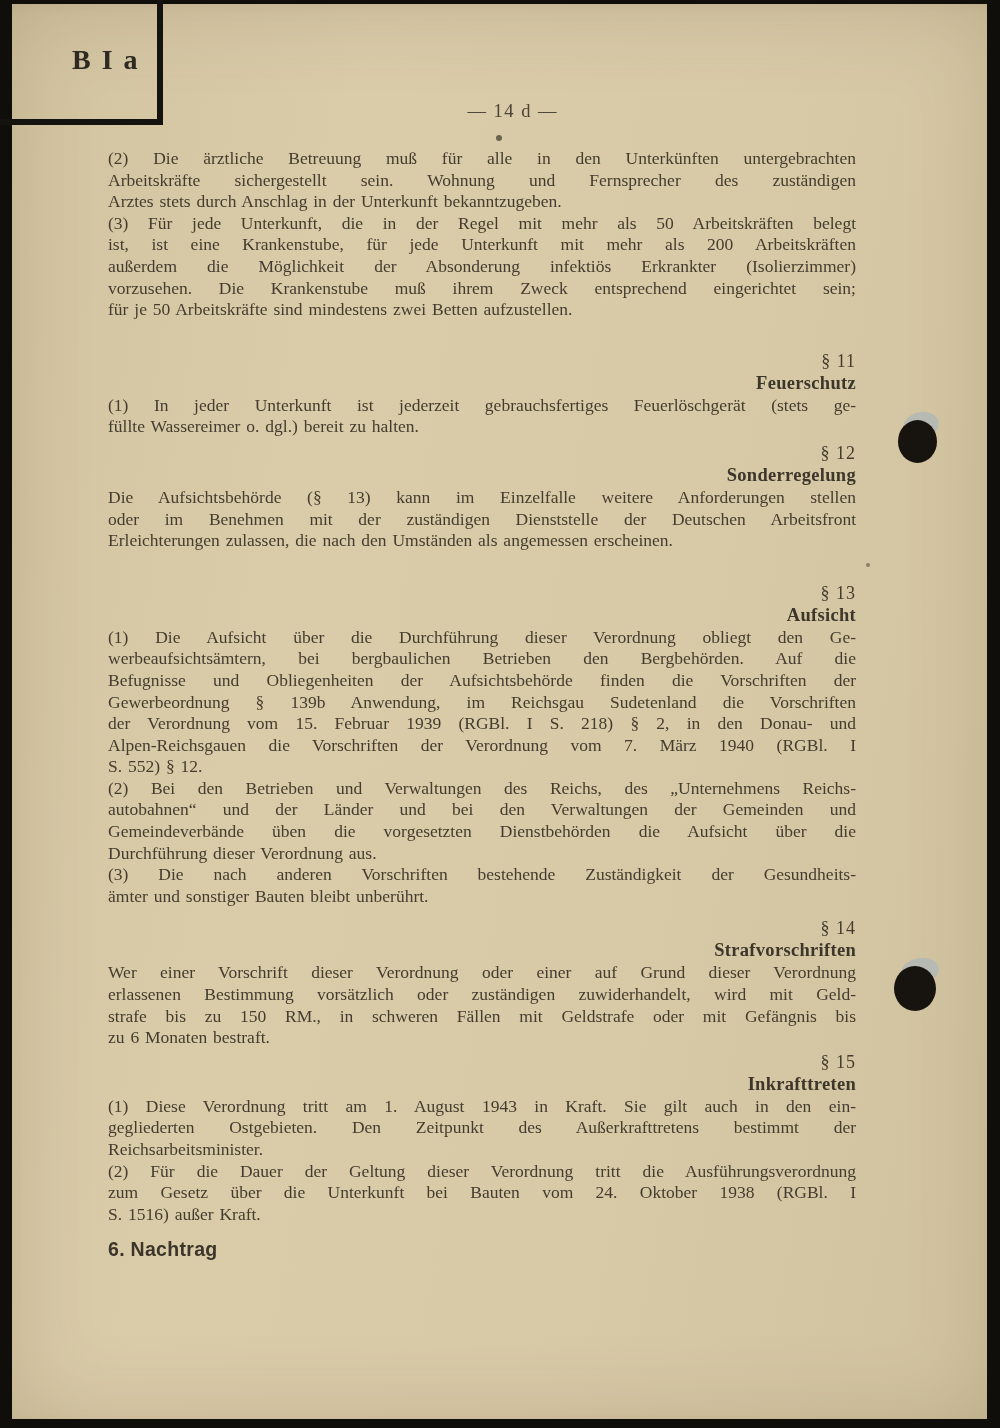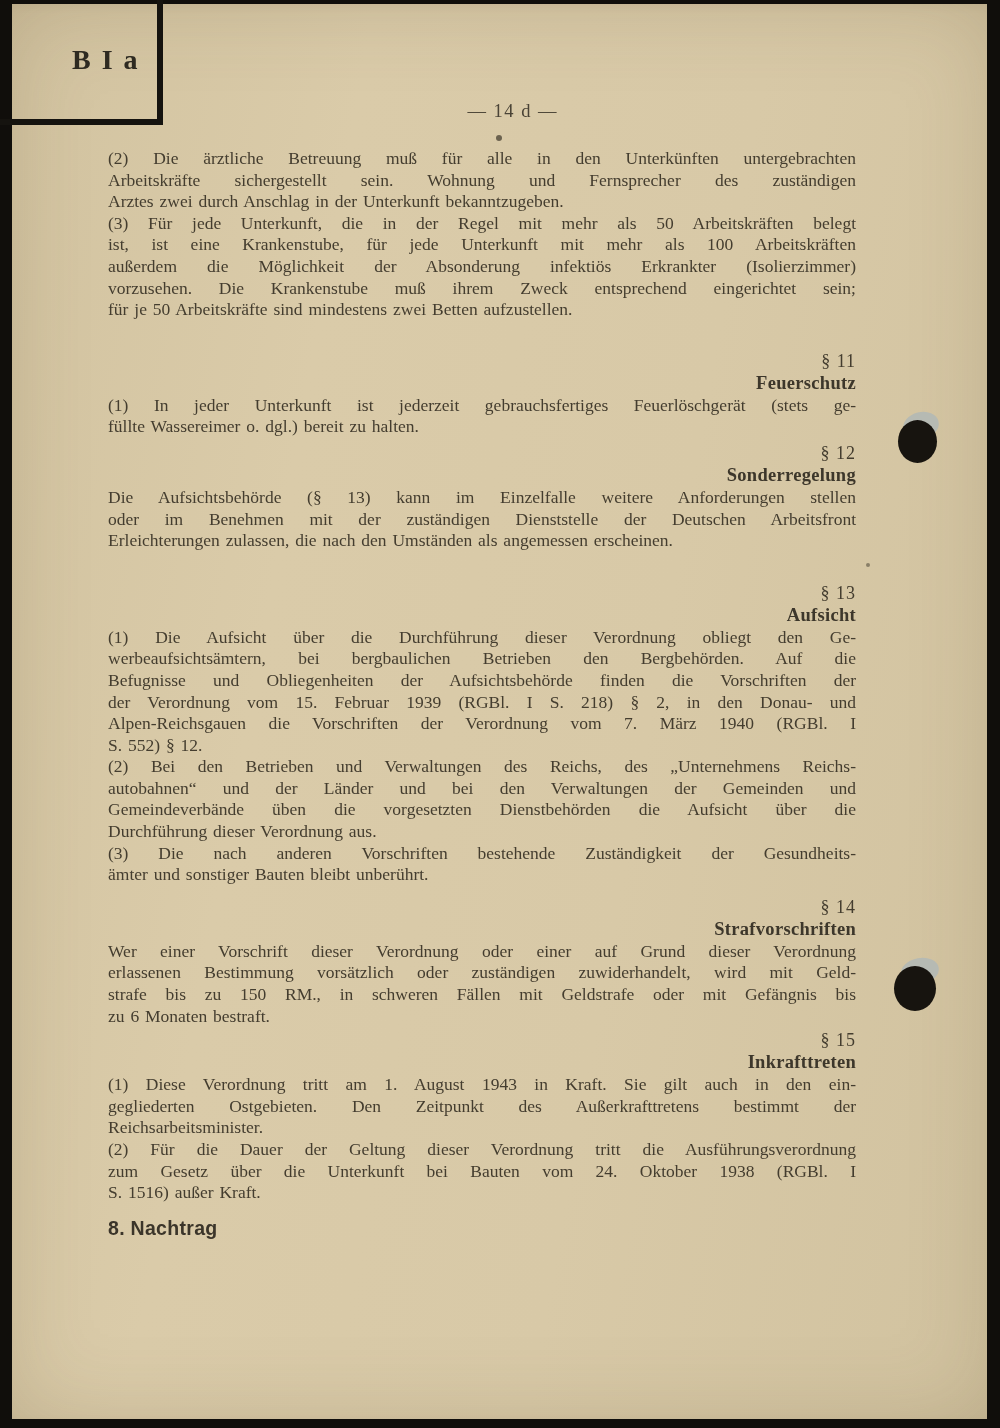--- a/index.html
+++ b/index.html
@@ -76,25 +76,25 @@
 
   <div class="page-number">— 14 d —</div>
 
   <div class="speck speck-1"></div>
   <div class="speck speck-2"></div>
 
   <div class="content" id="content">
       <div class="para">
         <div class="line">(2) Die ärztliche Betreuung muß für alle in den Unterkünften untergebrachten</div>
         <div class="line">Arbeitskräfte sichergestellt sein. Wohnung und Fernsprecher des zuständigen</div>
-        <div class="line last">Arztes zwei durch Anschlag in der Unterkunft bekanntzugeben.</div>
+        <div class="line last">Arztes stets durch Anschlag in der Unterkunft bekanntzugeben.</div>
       </div>
       <div class="para">
         <div class="line">(3) Für jede Unterkunft, die in der Regel mit mehr als 50 Arbeitskräften belegt</div>
-        <div class="line">ist, ist eine Krankenstube, für jede Unterkunft mit mehr als 100 Arbeitskräften</div>
+        <div class="line">ist, ist eine Krankenstube, für jede Unterkunft mit mehr als 200 Arbeitskräften</div>
         <div class="line">außerdem die Möglichkeit der Absonderung infektiös Erkrankter (Isolierzimmer)</div>
         <div class="line">vorzusehen. Die Krankenstube muß ihrem Zweck entsprechend eingerichtet sein;</div>
         <div class="line last">für je 50 Arbeitskräfte sind mindestens zwei Betten aufzustellen.</div>
       </div>
       <div class="sec" style="margin-top: 29px;">
         <div class="sec-num">§ 11</div>
         <div class="sec-title">Feuerschutz</div>
       </div>
       <div class="para">
         <div class="line">(1) In jeder Unterkunft ist jederzeit gebrauchsfertiges Feuerlöschgerät (stets ge-</div>
@@ -110,20 +110,21 @@
         <div class="line last">Erleichterungen zulassen, die nach den Umständen als angemessen erscheinen.</div>
       </div>
       <div class="sec" style="margin-top: 30px;">
         <div class="sec-num">§ 13</div>
         <div class="sec-title">Aufsicht</div>
       </div>
       <div class="para">
         <div class="line">(1) Die Aufsicht über die Durchführung dieser Verordnung obliegt den Ge-</div>
         <div class="line">werbeaufsichtsämtern, bei bergbaulichen Betrieben den Bergbehörden. Auf die</div>
         <div class="line">Befugnisse und Obliegenheiten der Aufsichtsbehörde finden die Vorschriften der</div>
+        <div class="line">Gewerbeordnung § 139b Anwendung, im Reichsgau Sudetenland die Vorschriften</div>
         <div class="line">der Verordnung vom 15. Februar 1939 (RGBl. I S. 218) § 2, in den Donau- und</div>
         <div class="line">Alpen-Reichsgauen die Vorschriften der Verordnung vom 7. März 1940 (RGBl. I</div>
         <div class="line last">S. 552) § 12.</div>
       </div>
       <div class="para">
         <div class="line">(2) Bei den Betrieben und Verwaltungen des Reichs, des „Unternehmens Reichs-</div>
         <div class="line">autobahnen“ und der Länder und bei den Verwaltungen der Gemeinden und</div>
         <div class="line">Gemeindeverbände üben die vorgesetzten Dienstbehörden die Aufsicht über die</div>
         <div class="line last">Durchführung dieser Verordnung aus.</div>
       </div>
@@ -148,21 +149,21 @@
       <div class="para">
         <div class="line">(1) Diese Verordnung tritt am 1. August 1943 in Kraft. Sie gilt auch in den ein-</div>
         <div class="line">gegliederten Ostgebieten. Den Zeitpunkt des Außerkrafttretens bestimmt der</div>
         <div class="line last">Reichsarbeitsminister.</div>
       </div>
       <div class="para">
         <div class="line">(2) Für die Dauer der Geltung dieser Verordnung tritt die Ausführungsverordnung</div>
         <div class="line">zum Gesetz über die Unterkunft bei Bauten vom 24. Oktober 1938 (RGBl. I</div>
         <div class="line last">S. 1516) außer Kraft.</div>
       </div>
-      <div class="footer-heading" style="margin-top: 12px;">8. Nachtrag</div>
+      <div class="footer-heading" style="margin-top: 12px;">6. Nachtrag</div>
     </div>
 
   <div class="hole-gray hole-gray-1"></div>
   <div class="hole-black hole-black-1"></div>
   <div class="hole-gray hole-gray-2"></div>
   <div class="hole-black hole-black-2"></div>
 
 </div>
 
 </body></html>

